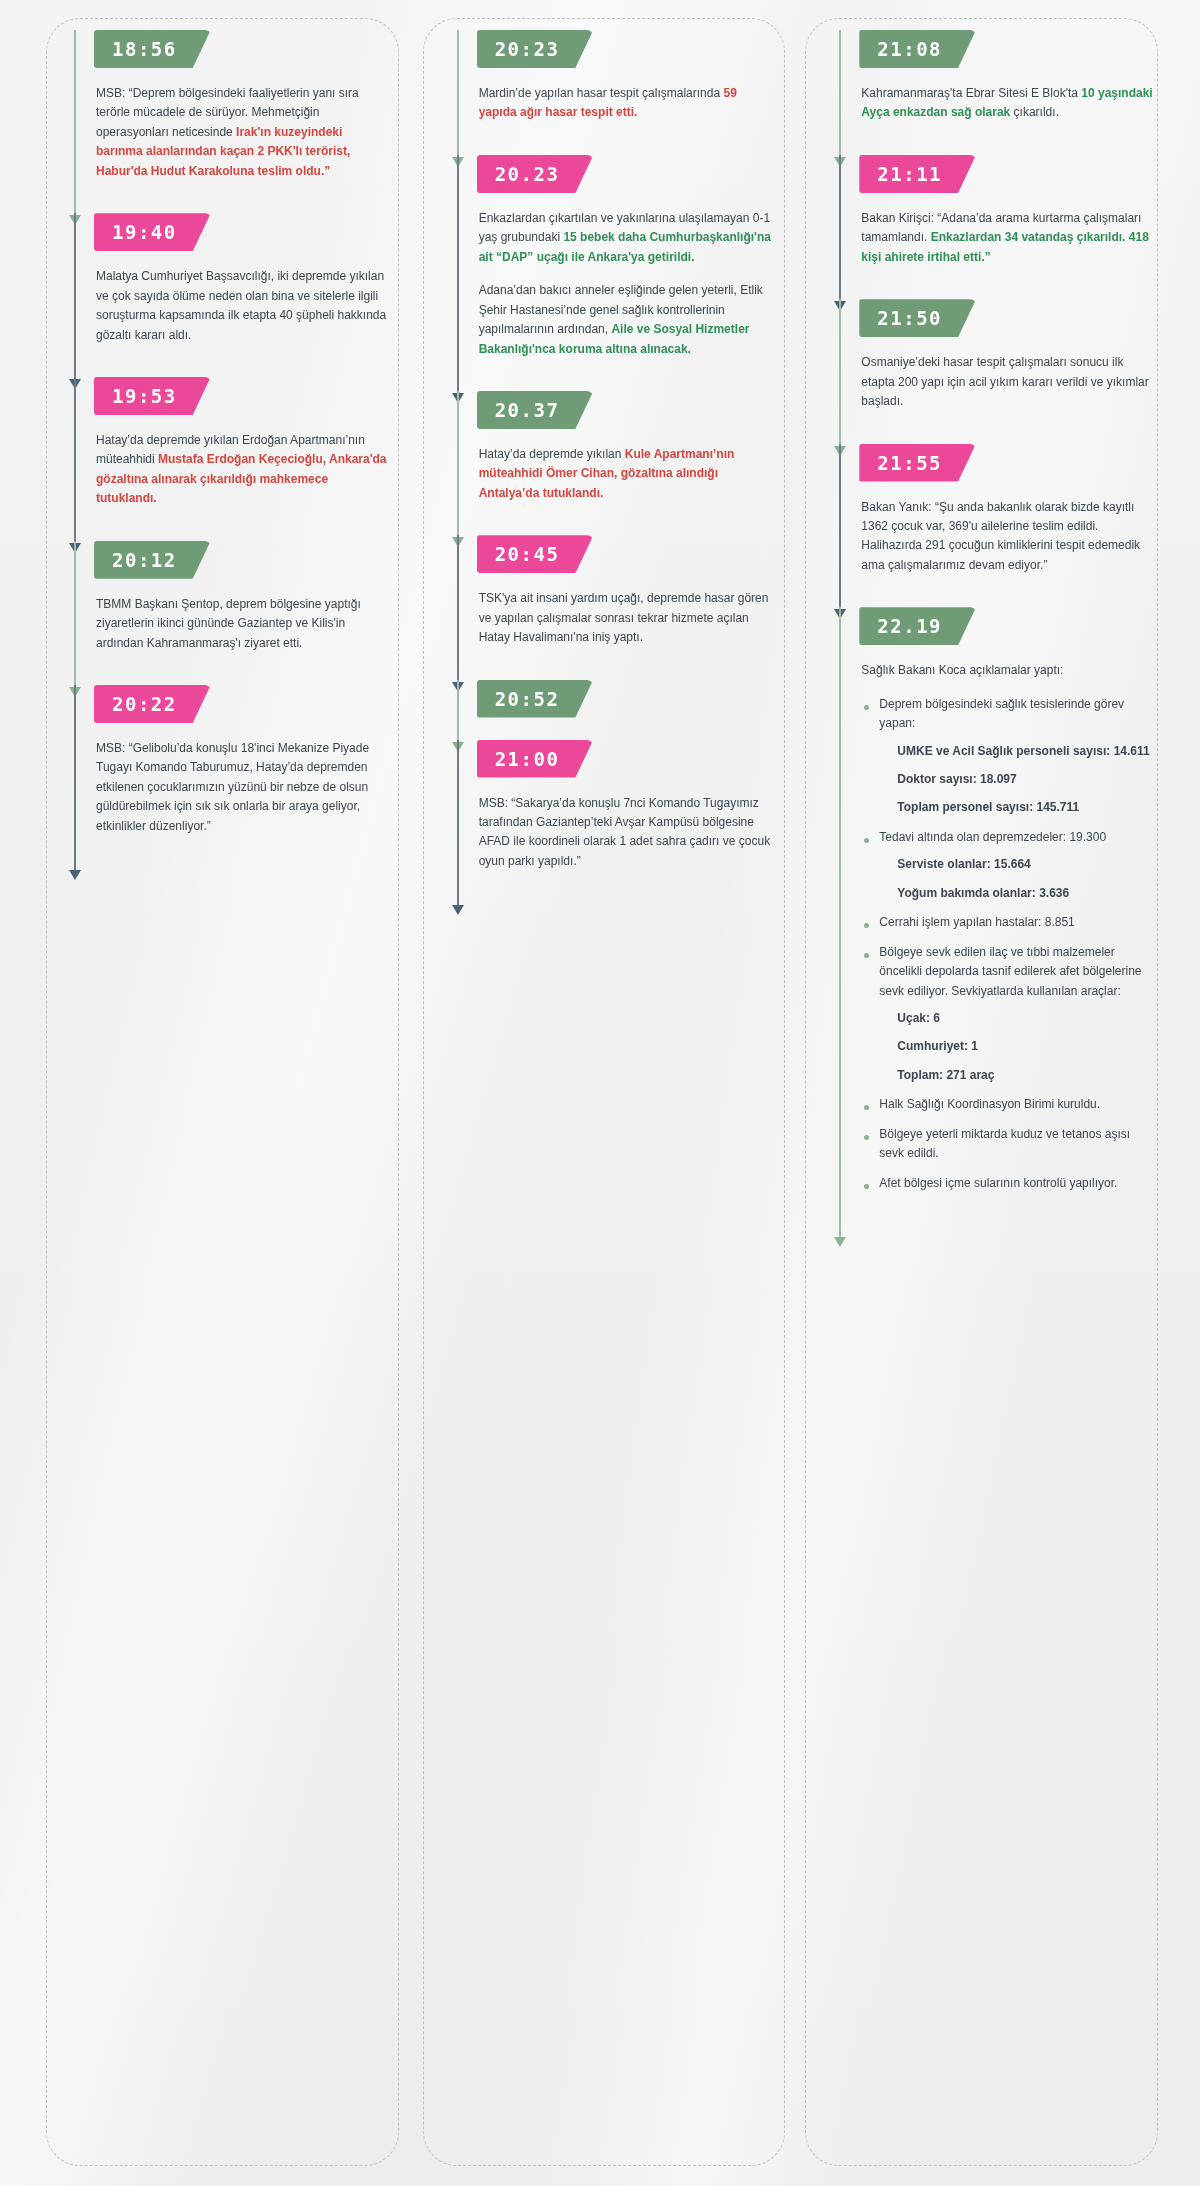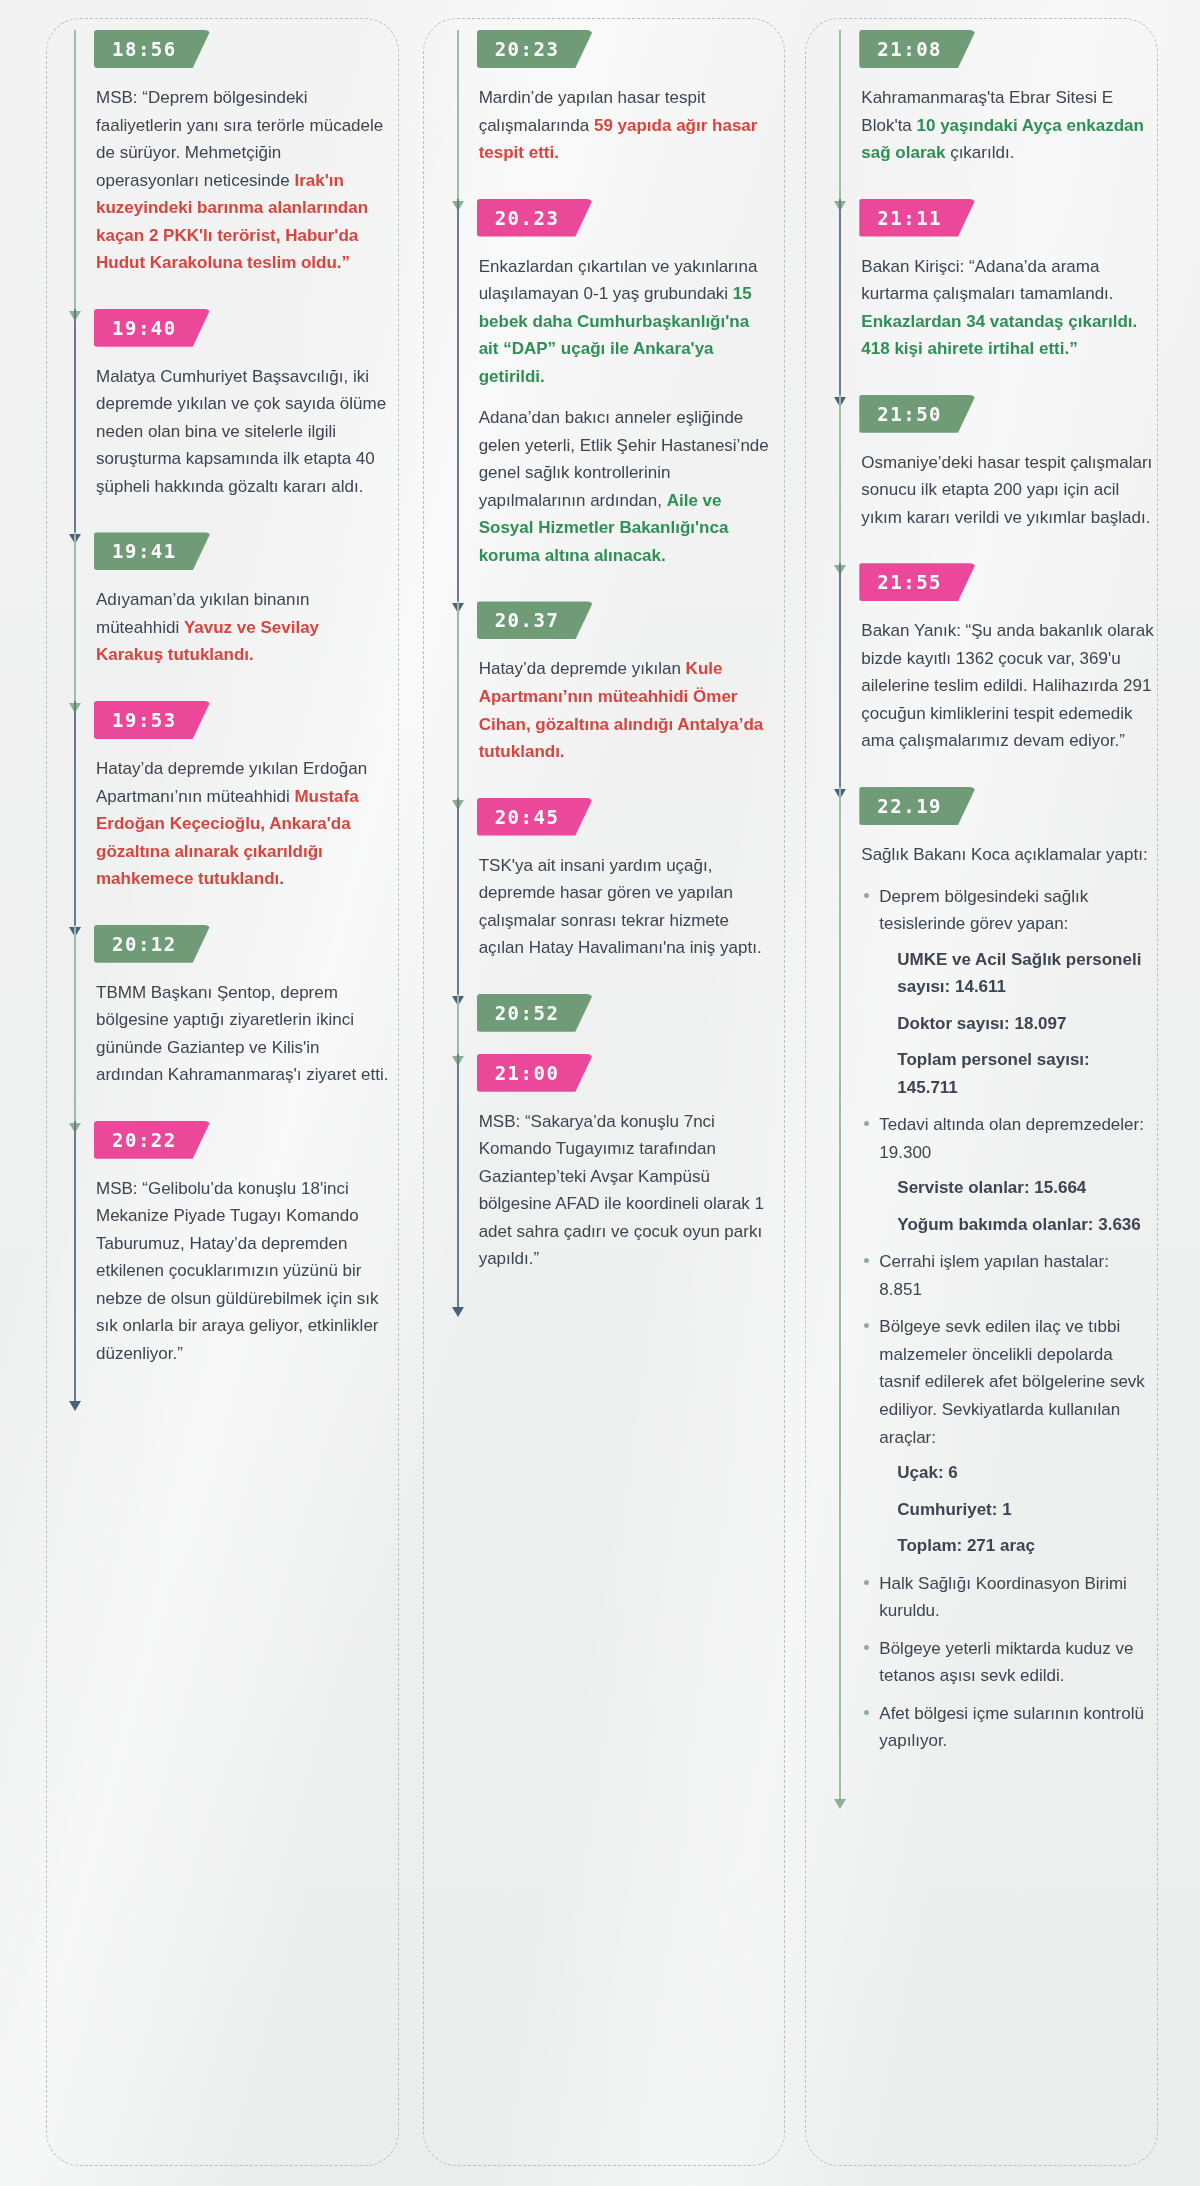--- a/index.html
+++ b/index.html
@@ -105,21 +105,21 @@
     letter-spacing: 1.5px;
     color: #ffffff;
     clip-path: polygon(0 0, 100% 0, calc(100% - 18px) 100%, 0 100%);
     border-radius: 3px 6px 6px 3px;
   }
   .badge.green { background: #6f9c77; }
   .badge.navy  { background: #ec4899; }
 
   
   .body {
-    font-size: 17px;
+    font-size: 12px;
     line-height: 1.62;
     color: #3c4551;
     padding-bottom: 26px;
     max-width: 300px;
   }
   .body p { margin-bottom: 14px; }
   .body p:last-child { margin-bottom: 0; }
   span.red { font-weight: 700; color: #d8453f; }
   span.green-hl { font-weight: 700; color: #2e9055; }
 
@@ -162,25 +162,20 @@
       <div class="col-inner">
         <div class="entry"><div class="rail green">
             <div class="rail-arrow green"></div>
           </div><div class="badge green">18:56</div><div class="body">
             <p><span class="dark">MSB:</span><span> “Deprem bölgesindeki faaliyetlerin yanı sıra terörle mücadele de sürüyor. Mehmetçiğin operasyonları neticesinde </span><span class="red">Irak'ın kuzeyindeki barınma alanlarından kaçan 2 PKK'lı terörist, Habur'da Hudut Karakoluna teslim oldu.”</span></p>
           </div></div>
         <div class="entry"><div class="rail navy">
             <div class="rail-arrow navy"></div>
           </div><div class="badge navy">19:40</div><div class="body">
             <p><span>Malatya Cumhuriyet Başsavcılığı, iki depremde yıkılan ve çok sayıda ölüme neden olan bina ve sitelerle ilgili soruşturma kapsamında ilk etapta </span><span class="dark">40 şüpheli hakkında gözaltı kararı</span><span> aldı.</span></p>
-          </div></div>
-        <div class="entry"><div class="rail green">
-            <div class="rail-arrow green"></div>
-          </div><div class="badge green">19:41</div><div class="body">
-            <p><span>Adıyaman’da yıkılan binanın müteahhidi </span><span class="red">Yavuz ve Sevilay Karakuş tutuklandı.</span></p>
           </div></div>
         <div class="entry"><div class="rail navy">
             <div class="rail-arrow navy"></div>
           </div><div class="badge navy">19:53</div><div class="body">
             <p><span>Hatay’da depremde yıkılan Erdoğan Apartmanı’nın müteahhidi </span><span class="red">Mustafa Erdoğan Keçecioğlu, Ankara'da gözaltına alınarak çıkarıldığı mahkemece tutuklandı.</span></p>
           </div></div>
         <div class="entry"><div class="rail green">
             <div class="rail-arrow green"></div>
           </div><div class="badge green">20:12</div><div class="body">
             <p><span>TBMM Başkanı Şentop, deprem bölgesine yaptığı ziyaretlerin ikinci gününde Gaziantep ve Kilis'in ardından Kahramanmaraş'ı ziyaret etti.</span></p>

